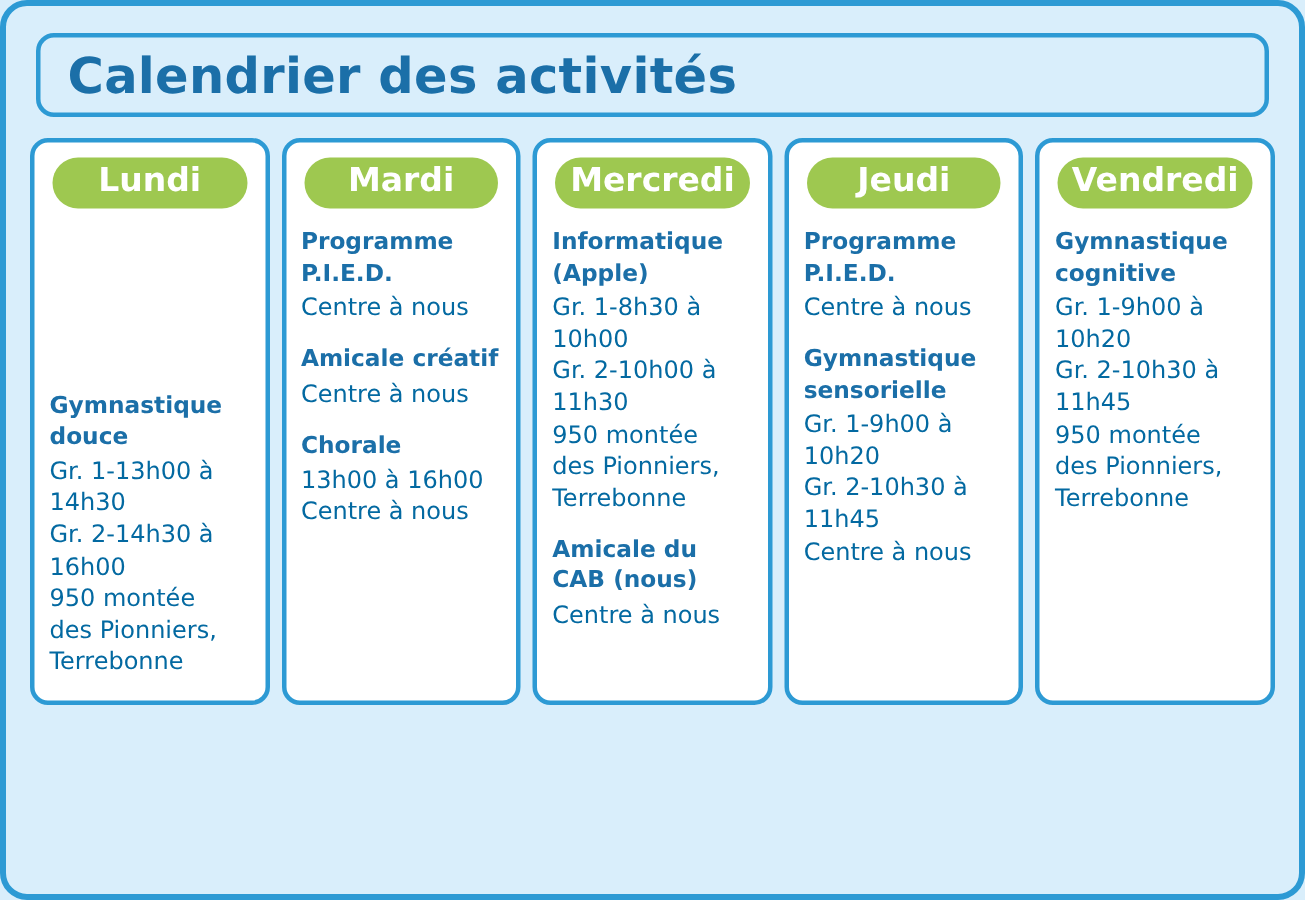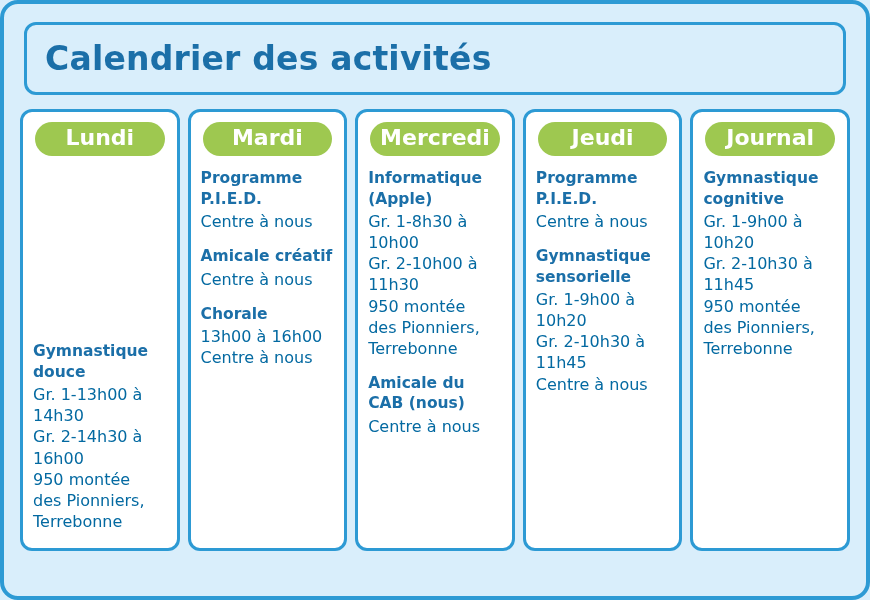--- a/index.html
+++ b/index.html
@@ -18,39 +18,39 @@
     width: 870px;
     height: 600px;
     box-sizing: border-box;
     background: #d9eefb;
     border: 4px solid #2d9ad4;
     border-radius: 18px;
     padding: 14px 16px 16px 16px;
   }
   .title-bar {
     box-sizing: border-box;
-    height: 73px;
+    height: 56px;
     margin: 4px 4px 14px 4px;
     background: #d9eefb;
     border: 3px solid #2d9ad4;
     border-radius: 12px;
     display: flex;
     align-items: center;
     padding-left: 18px;
   }
   .title-bar .title {
     color: #1b6fa8;
     font-size: 33px;
     font-weight: bold;
     letter-spacing: 0.2px;
   }
   .columns {
     display: flex;
     gap: 8px;
-    height: 442px;
+    height: 378px;
   }
   .col {
     box-sizing: border-box;
     flex: 1 1 0;
     background: #ffffff;
     border: 3px solid #2d9ad4;
     border-radius: 12px;
     padding: 8px 10px 10px 10px;
     display: flex;
     flex-direction: column;
@@ -156,21 +156,21 @@
           </div>
           <div class="entry">
             <div class="ename">Gymnastique sensorielle</div>
             <div class="eline">Gr. 1-9h00 à 10h20</div>
             <div class="eline">Gr. 2-10h30 à 11h45</div>
             <div class="eline">Centre à nous</div>
           </div>
         </div>
       </div>
       <div class="col">
-        <div class="day-chip">Journal</div>
+        <div class="day-chip">Vendredi</div>
         <div class="entries">
           <div class="entry">
             <div class="ename">Gymnastique cognitive</div>
             <div class="eline">Gr. 1-9h00 à 10h20</div>
             <div class="eline">Gr. 2-10h30 à 11h45</div>
             <div class="eline">950 montée</div>
             <div class="eline">des Pionniers,</div>
             <div class="eline">Terrebonne</div>
           </div>
         </div>

